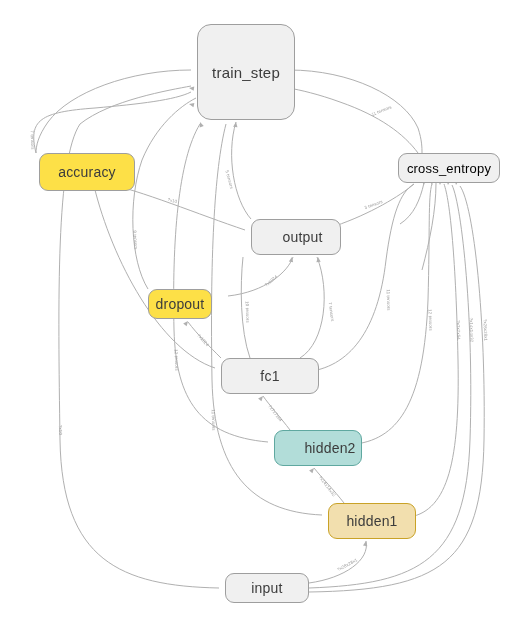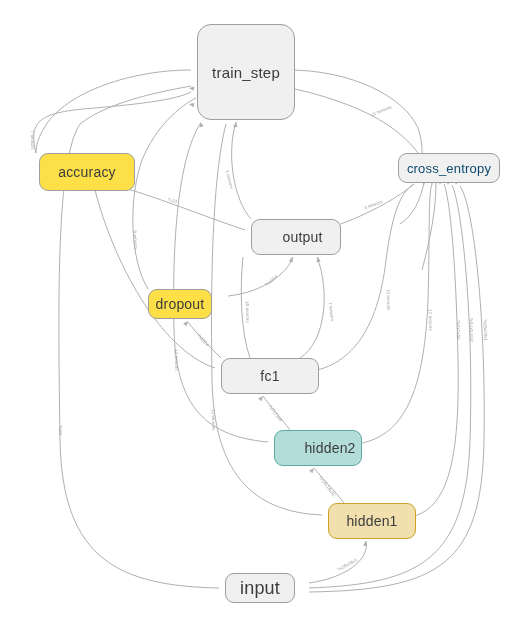--- a/index.html
+++ b/index.html
@@ -138,36 +138,36 @@
       </g>
   </svg>
 
   <div id="nodes-layer">
       <div class="node big" style="left: 191px; top: 24px; width: 98px; height: 96px; background: rgb(240, 240, 240); border-color: rgb(158, 158, 158); color: rgb(60, 60, 60); font-size: 15px;">
         <span class="node-label">train_step</span>
       </div>
       <div class="node" style="left: 33px; top: 153px; width: 96px; height: 38px; background: #fde047; border-color: rgb(158, 158, 158); color: rgb(60, 60, 60); font-size: 14px;">
         <span class="node-label">accuracy</span>
       </div>
-      <div class="node" style="left: 392px; top: 153px; width: 102px; height: 30px; background: rgb(240, 240, 240); border-color: rgb(158, 158, 158); color: #0c4a6e; font-size: 13px;">
+      <div class="node" style="left: 392px; top: 153px; width: 102px; height: 30px; background: rgb(240, 240, 240); border-color: rgb(158, 158, 158); color: #000000; font-size: 13px;">
         <span class="node-label">cross_entropy</span>
       </div>
       <div class="node" style="left: 245px; top: 219px; width: 90px; height: 36px; background: rgb(240, 240, 240); border-color: rgb(158, 158, 158); color: rgb(60, 60, 60); font-size: 14px; padding-left: 13px;">
         <span class="node-label">output</span>
       </div>
       <div class="node" style="left: 142px; top: 289px; width: 64px; height: 30px; background: #fde047; border-color: rgb(158, 158, 158); color: rgb(60, 60, 60); font-size: 14px;">
         <span class="node-label">dropout</span>
       </div>
       <div class="node" style="left: 215px; top: 358px; width: 98px; height: 36px; background: rgb(240, 240, 240); border-color: rgb(158, 158, 158); color: rgb(60, 60, 60); font-size: 14px;">
         <span class="node-label">fc1</span>
       </div>
       <div class="node" style="left: 268px; top: 430px; width: 88px; height: 36px; background: rgb(178, 221, 217); border-color: rgb(95, 168, 160); color: rgb(60, 60, 60); font-size: 14px; padding-left: 24px;">
         <span class="node-label">hidden2</span>
       </div>
       <div class="node" style="left: 322px; top: 503px; width: 88px; height: 36px; background: rgb(242, 223, 174); border-color: rgb(201, 162, 39); color: rgb(60, 60, 60); font-size: 14px;">
         <span class="node-label">hidden1</span>
       </div>
-      <div class="node" style="left: 219px; top: 573px; width: 70px; height: 30px; background: rgb(240, 240, 240); border-color: rgb(158, 158, 158); color: rgb(60, 60, 60); font-size: 18px;">
+      <div class="node" style="left: 219px; top: 573px; width: 84px; height: 30px; background: rgb(240, 240, 240); border-color: rgb(158, 158, 158); color: rgb(60, 60, 60); font-size: 14px;">
         <span class="node-label">input</span>
       </div>
     </div>
 
 </div>
 
 </body></html>

